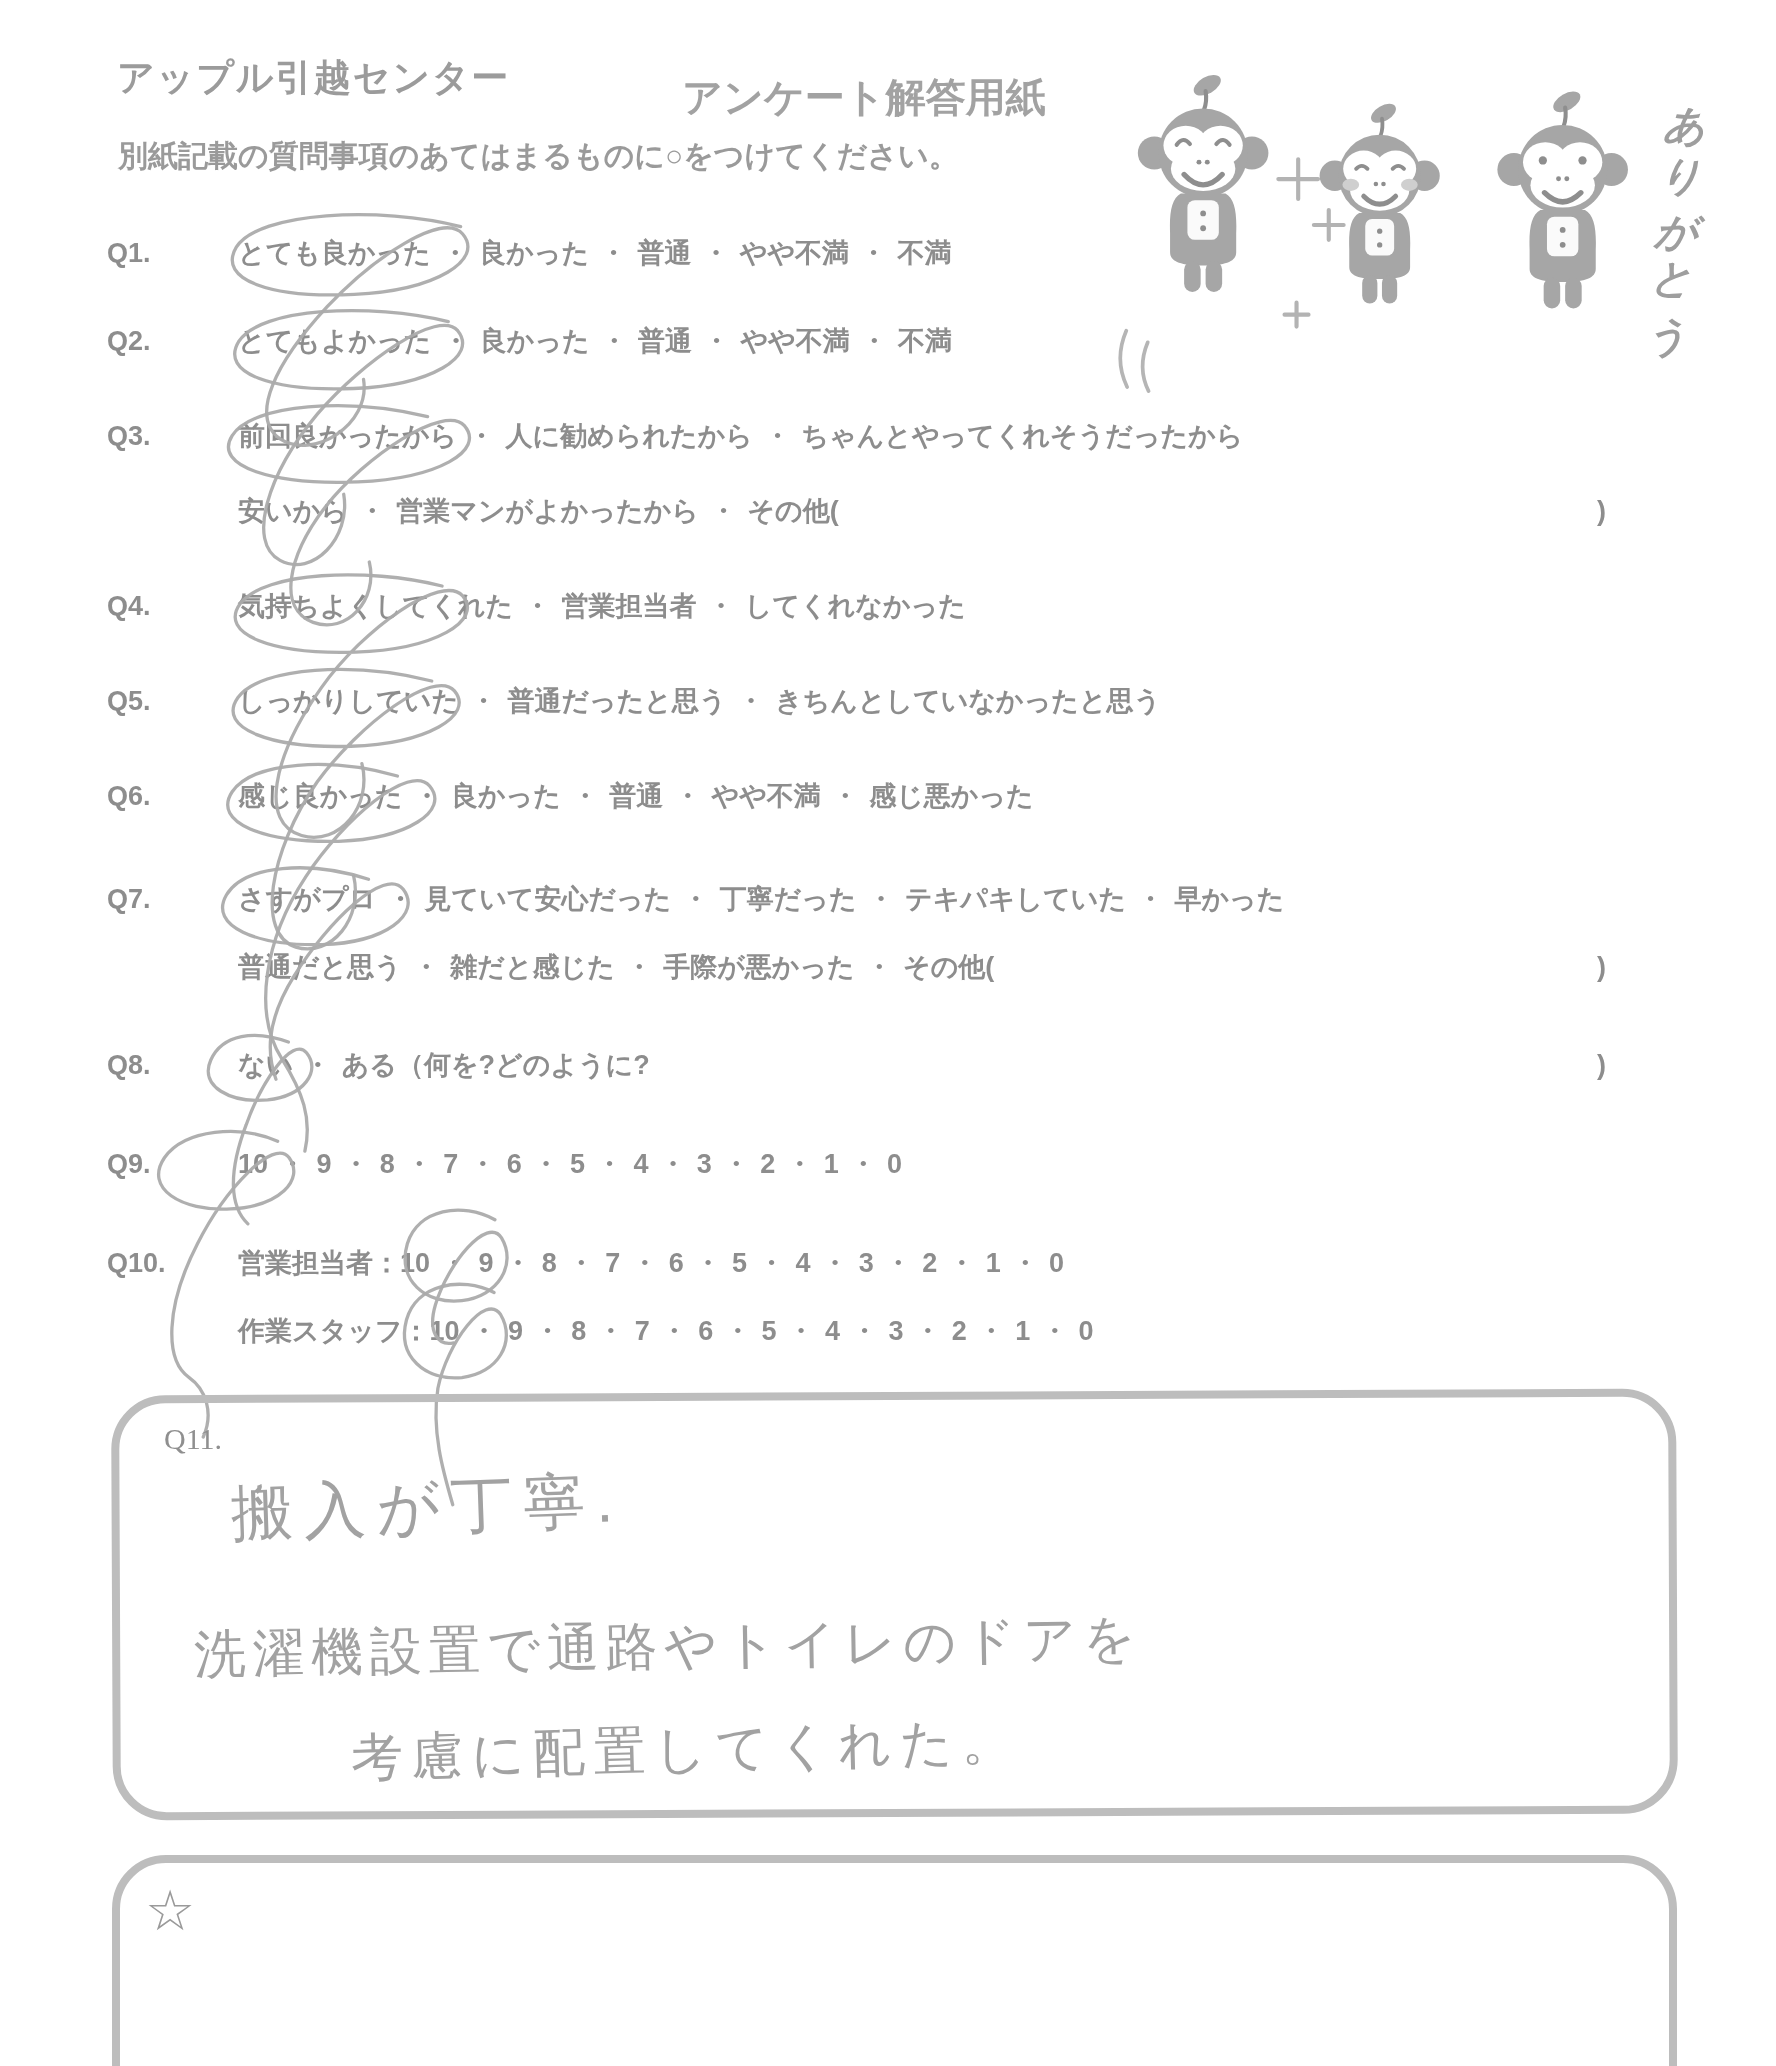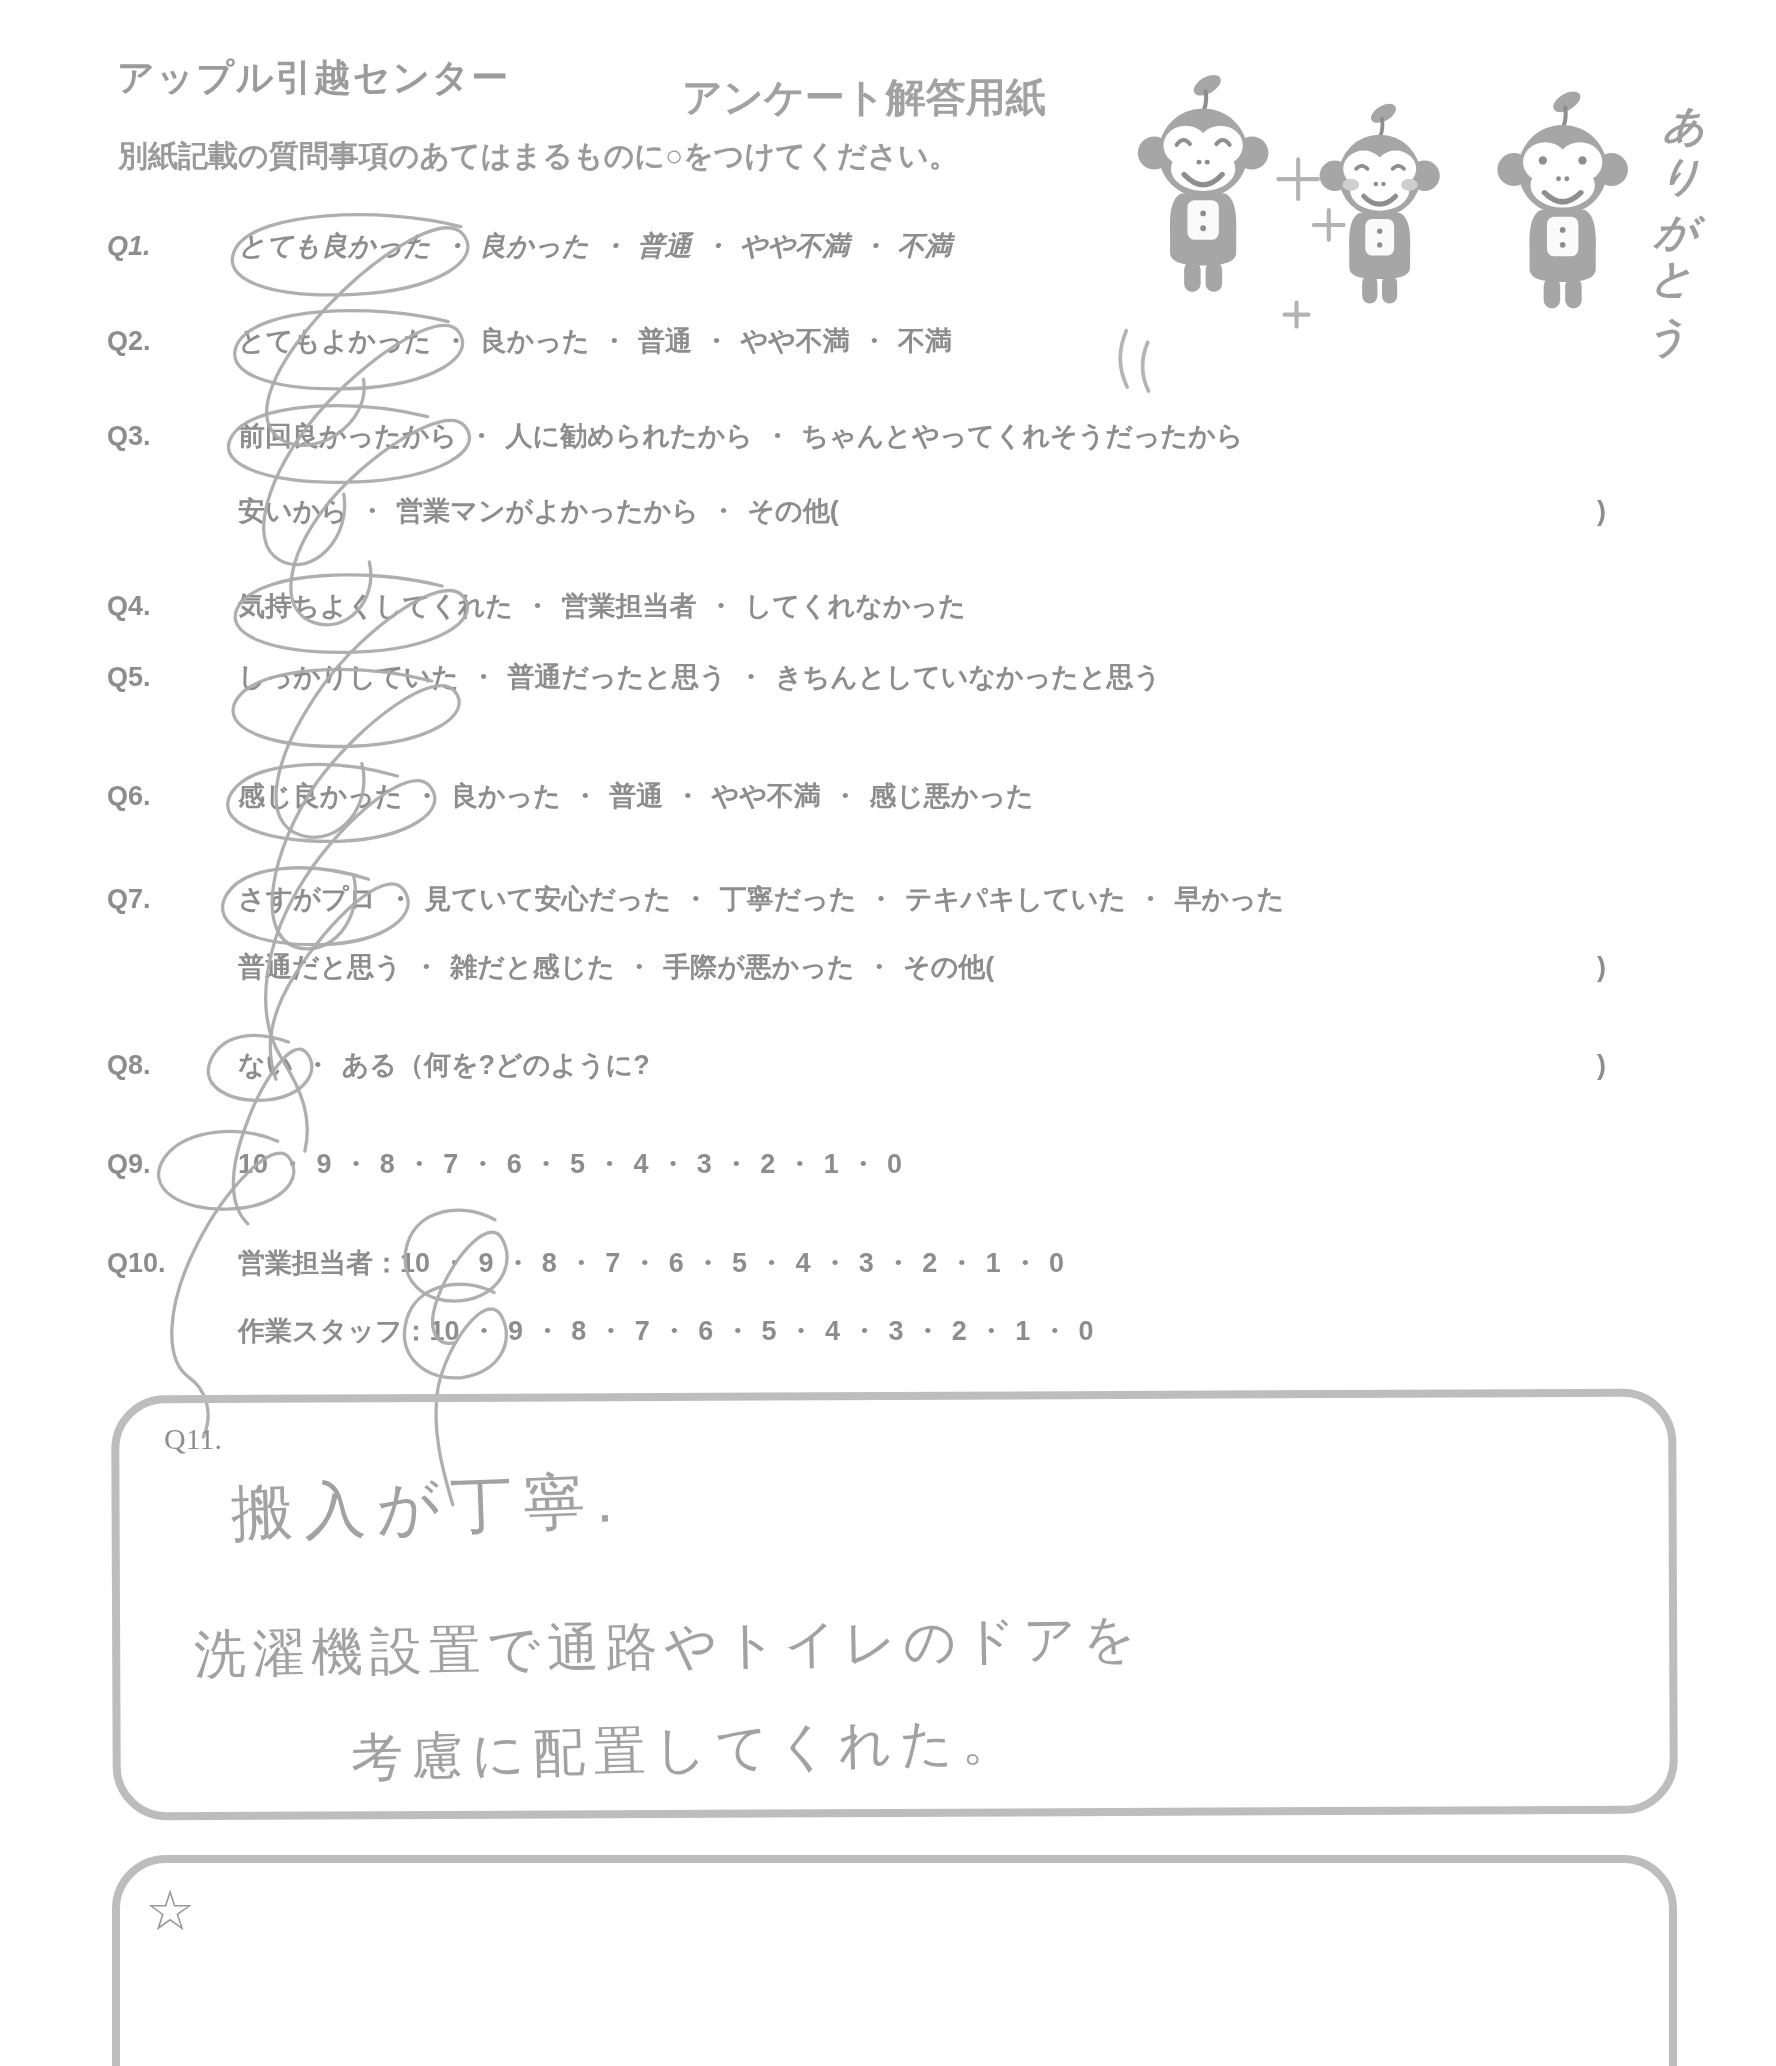--- a/index.html
+++ b/index.html
@@ -131,26 +131,26 @@
     <circle cx="160" cy="336" r="7" class="mk-dark"></circle>
       <circle cx="160" cy="372" r="7" class="mk-dark"></circle>
     <rect x="114" y="452" width="40" height="74" rx="20" class="mk"></rect>
     <rect x="166" y="452" width="40" height="74" rx="20" class="mk"></rect>
   </g>
 </svg>
 
 <div class="abs thanks">ありがとう</div>
 
 <div id="questions">
-    <div class="qrow" style="top: 231px; font-style: italic;"><span class="qlabel">Q1.</span><span class="opts"><span>とても良かった</span><span class="sep">・</span><span>良かった</span><span class="sep">・</span><span>普通</span><span class="sep">・</span><span>やや不満</span><span class="sep">・</span><span>不満</span></span></div>
+    <div class="qrow" style="top: 238px;"><span class="qlabel">Q1.</span><span class="opts"><span>とても良かった</span><span class="sep">・</span><span>良かった</span><span class="sep">・</span><span>普通</span><span class="sep">・</span><span>やや不満</span><span class="sep">・</span><span>不満</span></span></div>
     <div class="qrow" style="top: 326px;"><span class="qlabel">Q2.</span><span class="opts"><span>とてもよかった</span><span class="sep">・</span><span>良かった</span><span class="sep">・</span><span>普通</span><span class="sep">・</span><span>やや不満</span><span class="sep">・</span><span>不満</span></span></div>
     <div class="qrow" style="top: 421px;"><span class="qlabel">Q3.</span><span class="opts"><span>前回良かったから</span><span class="sep">・</span><span>人に勧められたから</span><span class="sep">・</span><span>ちゃんとやってくれそうだったから</span></span></div>
     <div class="qrow" style="top: 496px;"><span class="opts"><span>安いから</span><span class="sep">・</span><span>営業マンがよかったから</span><span class="sep">・</span><span>その他(</span></span><span class="tail">)</span></div>
     <div class="qrow" style="top: 591px;"><span class="qlabel">Q4.</span><span class="opts"><span>気持ちよくしてくれた</span><span class="sep">・</span><span>営業担当者</span><span class="sep">・</span><span>してくれなかった</span></span></div>
-    <div class="qrow" style="top: 662px;"><span class="qlabel">Q5.</span><span class="opts"><span>しっかりしていた</span><span class="sep">・</span><span>普通だったと思う</span><span class="sep">・</span><span>きちんとしていなかったと思う</span></span></div>
+    <div class="qrow" style="top: 686px;"><span class="qlabel">Q5.</span><span class="opts"><span>しっかりしていた</span><span class="sep">・</span><span>普通だったと思う</span><span class="sep">・</span><span>きちんとしていなかったと思う</span></span></div>
     <div class="qrow" style="top: 781px;"><span class="qlabel">Q6.</span><span class="opts"><span>感じ良かった</span><span class="sep">・</span><span>良かった</span><span class="sep">・</span><span>普通</span><span class="sep">・</span><span>やや不満</span><span class="sep">・</span><span>感じ悪かった</span></span></div>
     <div class="qrow" style="top: 884px;"><span class="qlabel">Q7.</span><span class="opts"><span>さすがプロ</span><span class="sep">・</span><span>見ていて安心だった</span><span class="sep">・</span><span>丁寧だった</span><span class="sep">・</span><span>テキパキしていた</span><span class="sep">・</span><span>早かった</span></span></div>
     <div class="qrow" style="top: 952px;"><span class="opts"><span>普通だと思う</span><span class="sep">・</span><span>雑だと感じた</span><span class="sep">・</span><span>手際が悪かった</span><span class="sep">・</span><span>その他(</span></span><span class="tail">)</span></div>
     <div class="qrow" style="top: 1050px;"><span class="qlabel">Q8.</span><span class="opts"><span>ない</span><span class="sep">・</span><span>ある（何を?どのように?</span></span><span class="tail">)</span></div>
     <div class="qrow" style="top: 1149px;"><span class="qlabel">Q9.</span><span class="opts"><span>10</span><span class="sep">・</span><span>9</span><span class="sep">・</span><span>8</span><span class="sep">・</span><span>7</span><span class="sep">・</span><span>6</span><span class="sep">・</span><span>5</span><span class="sep">・</span><span>4</span><span class="sep">・</span><span>3</span><span class="sep">・</span><span>2</span><span class="sep">・</span><span>1</span><span class="sep">・</span><span>0</span></span></div>
     <div class="qrow" style="top: 1248px;"><span class="qlabel">Q10.</span><span class="opts"><span>営業担当者：</span><span>10</span><span class="sep">・</span><span>9</span><span class="sep">・</span><span>8</span><span class="sep">・</span><span>7</span><span class="sep">・</span><span>6</span><span class="sep">・</span><span>5</span><span class="sep">・</span><span>4</span><span class="sep">・</span><span>3</span><span class="sep">・</span><span>2</span><span class="sep">・</span><span>1</span><span class="sep">・</span><span>0</span></span></div>
     <div class="qrow" style="top: 1316px;"><span class="opts"><span>作業スタッフ：</span><span>10</span><span class="sep">・</span><span>9</span><span class="sep">・</span><span>8</span><span class="sep">・</span><span>7</span><span class="sep">・</span><span>6</span><span class="sep">・</span><span>5</span><span class="sep">・</span><span>4</span><span class="sep">・</span><span>3</span><span class="sep">・</span><span>2</span><span class="sep">・</span><span>1</span><span class="sep">・</span><span>0</span></span></div>
   </div>
 
 <svg id="pen-overlay" class="abs" width="1776" height="2508" viewBox="0 0 4299 6070">

